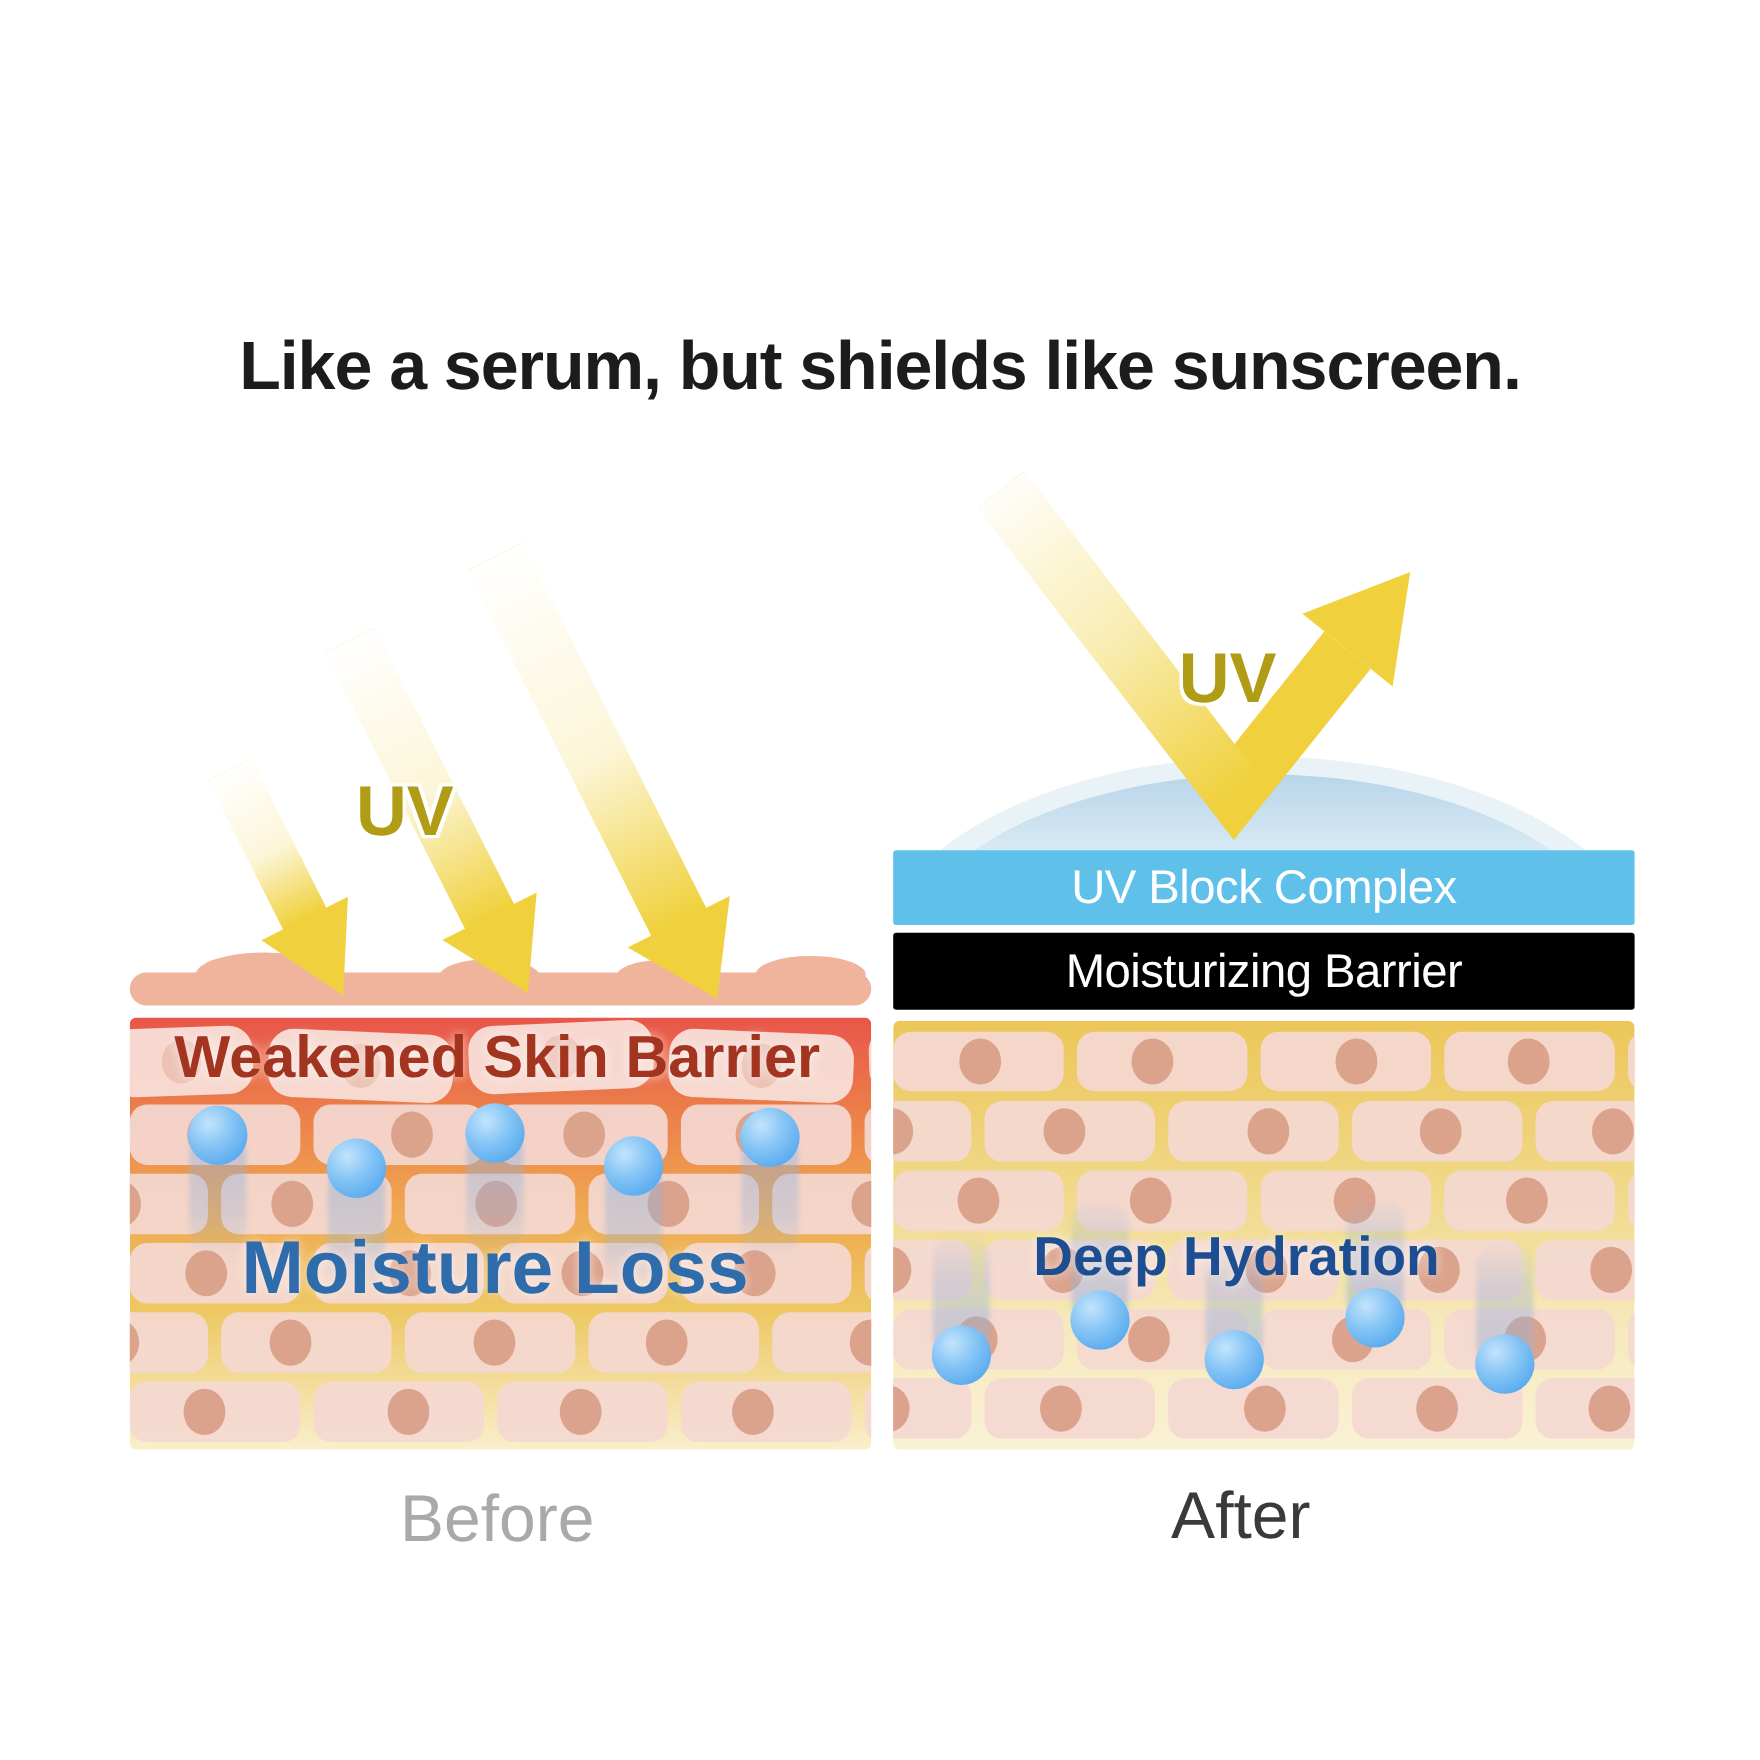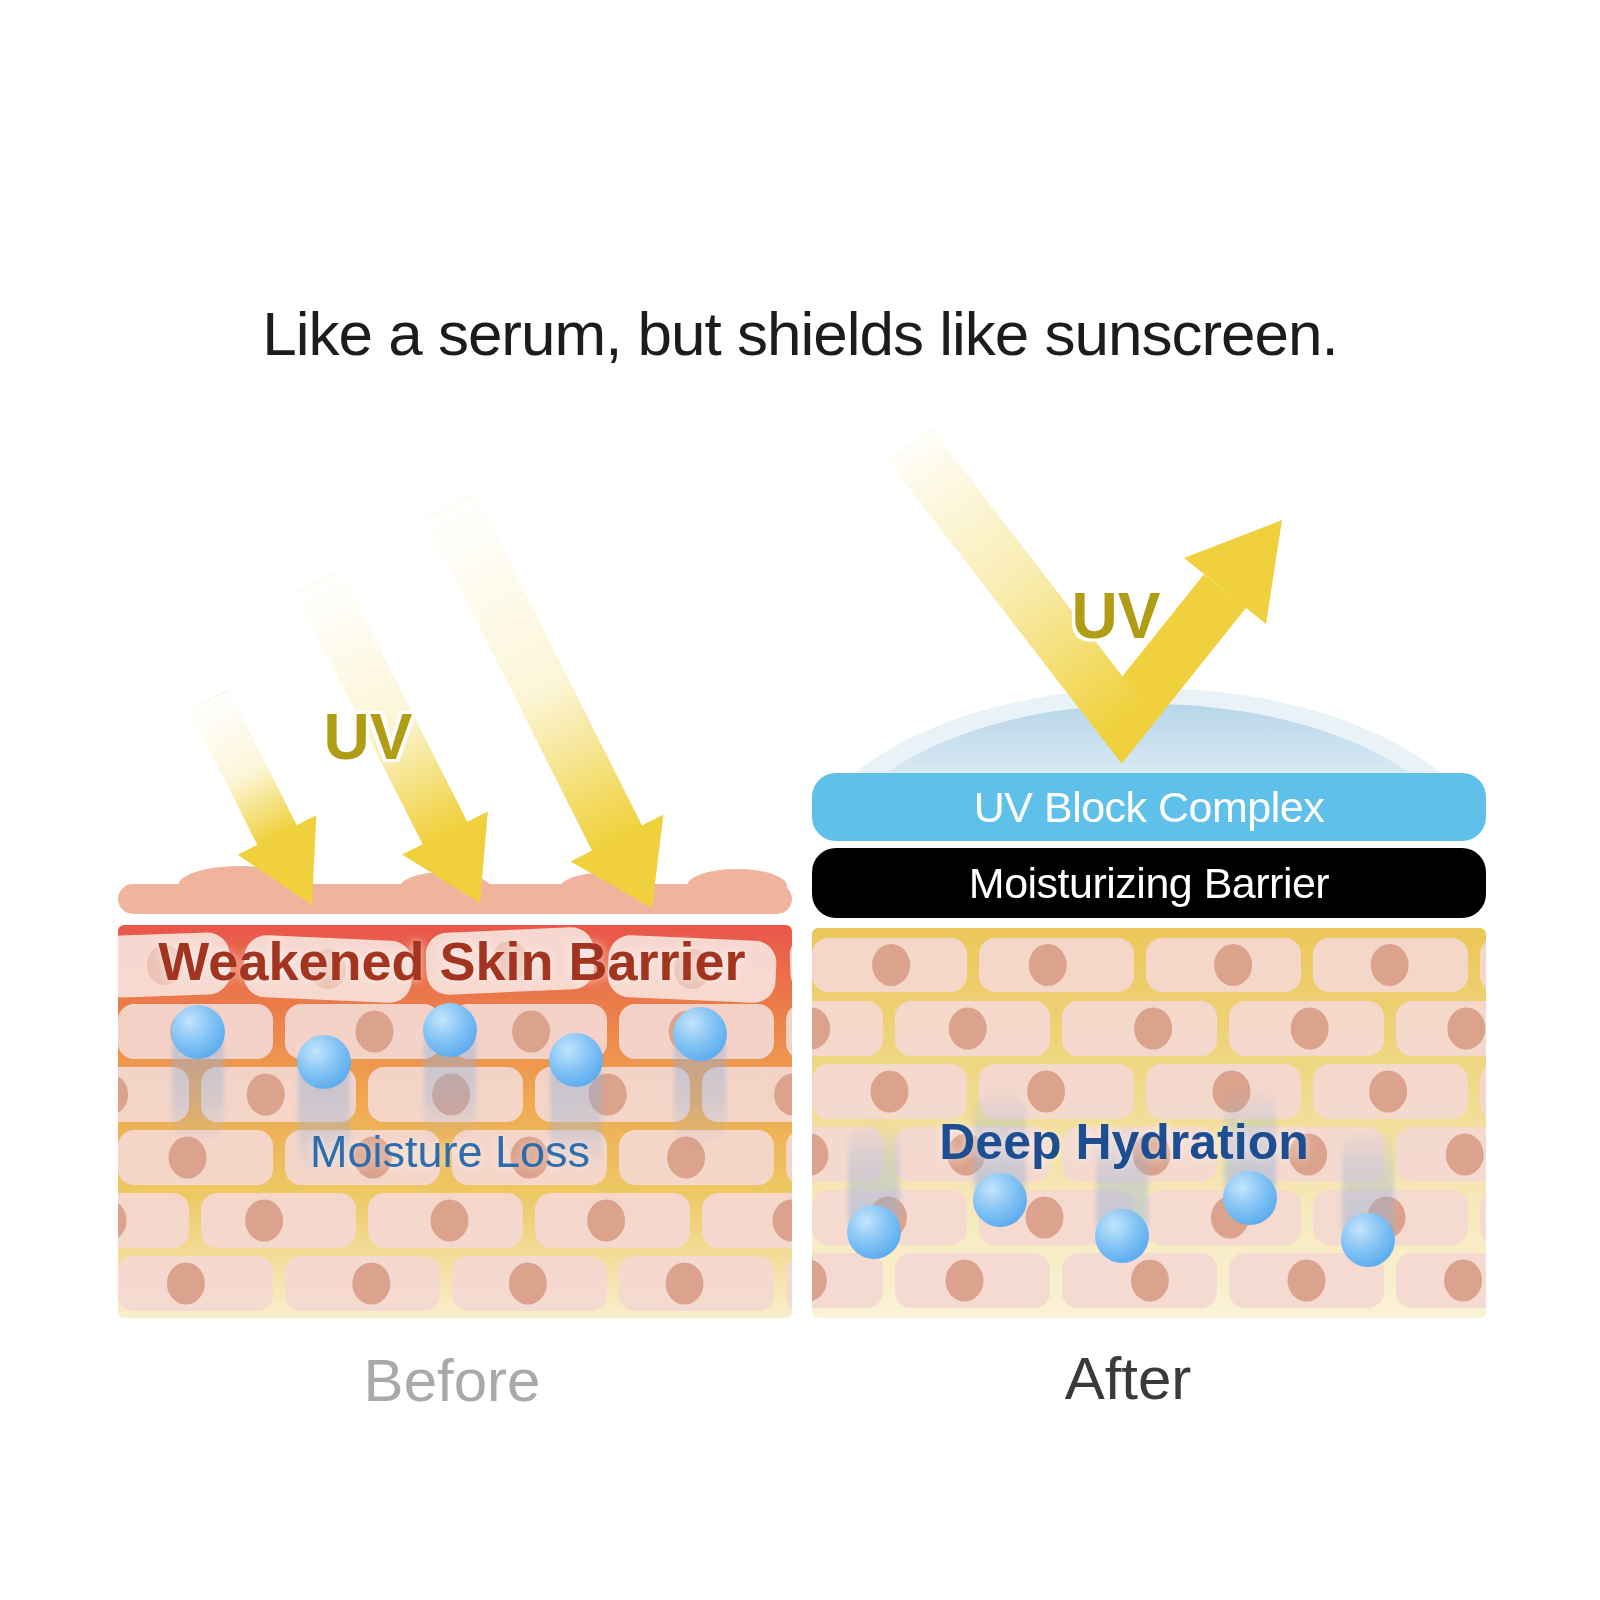--- a/index.html
+++ b/index.html
@@ -8,47 +8,47 @@
     font-family:"Liberation Sans",sans-serif;overflow:hidden;
   }
   #art{position:absolute;left:0;top:0;}
   .abs{position:absolute;white-space:nowrap;text-align:right;}
   .page-title{
     left:0;right:0;top:180px;text-align:center;
     font-size:94px;font-weight:700;letter-spacing:-2.5px;color:#141414;
   }
   .page-subtitle{
     left:0;right:0;top:298px;text-align:center;
-    font-size:62px;font-weight:400;letter-spacing:-1px;color:#1c1c1c;
+    font-size:62px;font-weight:700;letter-spacing:-1px;color:#1c1c1c;
   }
   .uv-label{
     font-size:64px;font-weight:700;color:#b19d15;
     transform:translate(-50%,-50%);
     text-shadow:-3px -3px 0 #fff,3px -3px 0 #fff,-3px 3px 0 #fff,3px 3px 0 #fff,0 0 6px #fff;
   }
   .uv-before{left:368px;top:737px;}
   .uv-after{left:1116px;top:616px;}
   .barrier-label{
     left:452px;top:961px;transform:translate(-50%,-50%);
     font-size:54px;font-weight:700;color:#a23420;
     text-shadow:0 0 10px rgba(255,255,255,.7);
   }
   .moisture-label{
     left:450px;top:1152px;transform:translate(-50%,-50%);
-    font-size:45px;font-weight:400;color:#2e6cac;
+    font-size:68px;font-weight:700;color:#2e6cac;
     text-shadow:0 0 10px rgba(255,255,255,.6);
   }
   .hydration-label{
     left:1124px;top:1142px;transform:translate(-50%,-50%);
     font-size:50px;font-weight:700;color:#1d4e91;
     text-shadow:0 0 10px rgba(255,255,255,.6);
   }
   .band{
     left:812px;width:674px;display:flex;align-items:center;justify-content:center;
-    color:#ffffff;font-size:43px;font-weight:400;border-radius:24px;letter-spacing:-0.5px;
+    color:#ffffff;font-size:43px;font-weight:400;border-radius:3px;letter-spacing:-0.5px;
   }
   .band-uv-block{top:773px;height:68px;background:#5fc0e9;}
   .band-moist{top:848px;height:70px;background:#aedbe3;}
   .caption{font-size:60px;transform:translate(-50%,-50%);}
   .caption-before{left:452px;top:1380px;color:#a9a9a9;}
   .caption-after{left:1128px;top:1378px;color:#3a3a3a;}
 </style>
 </head>
 <body>
 

